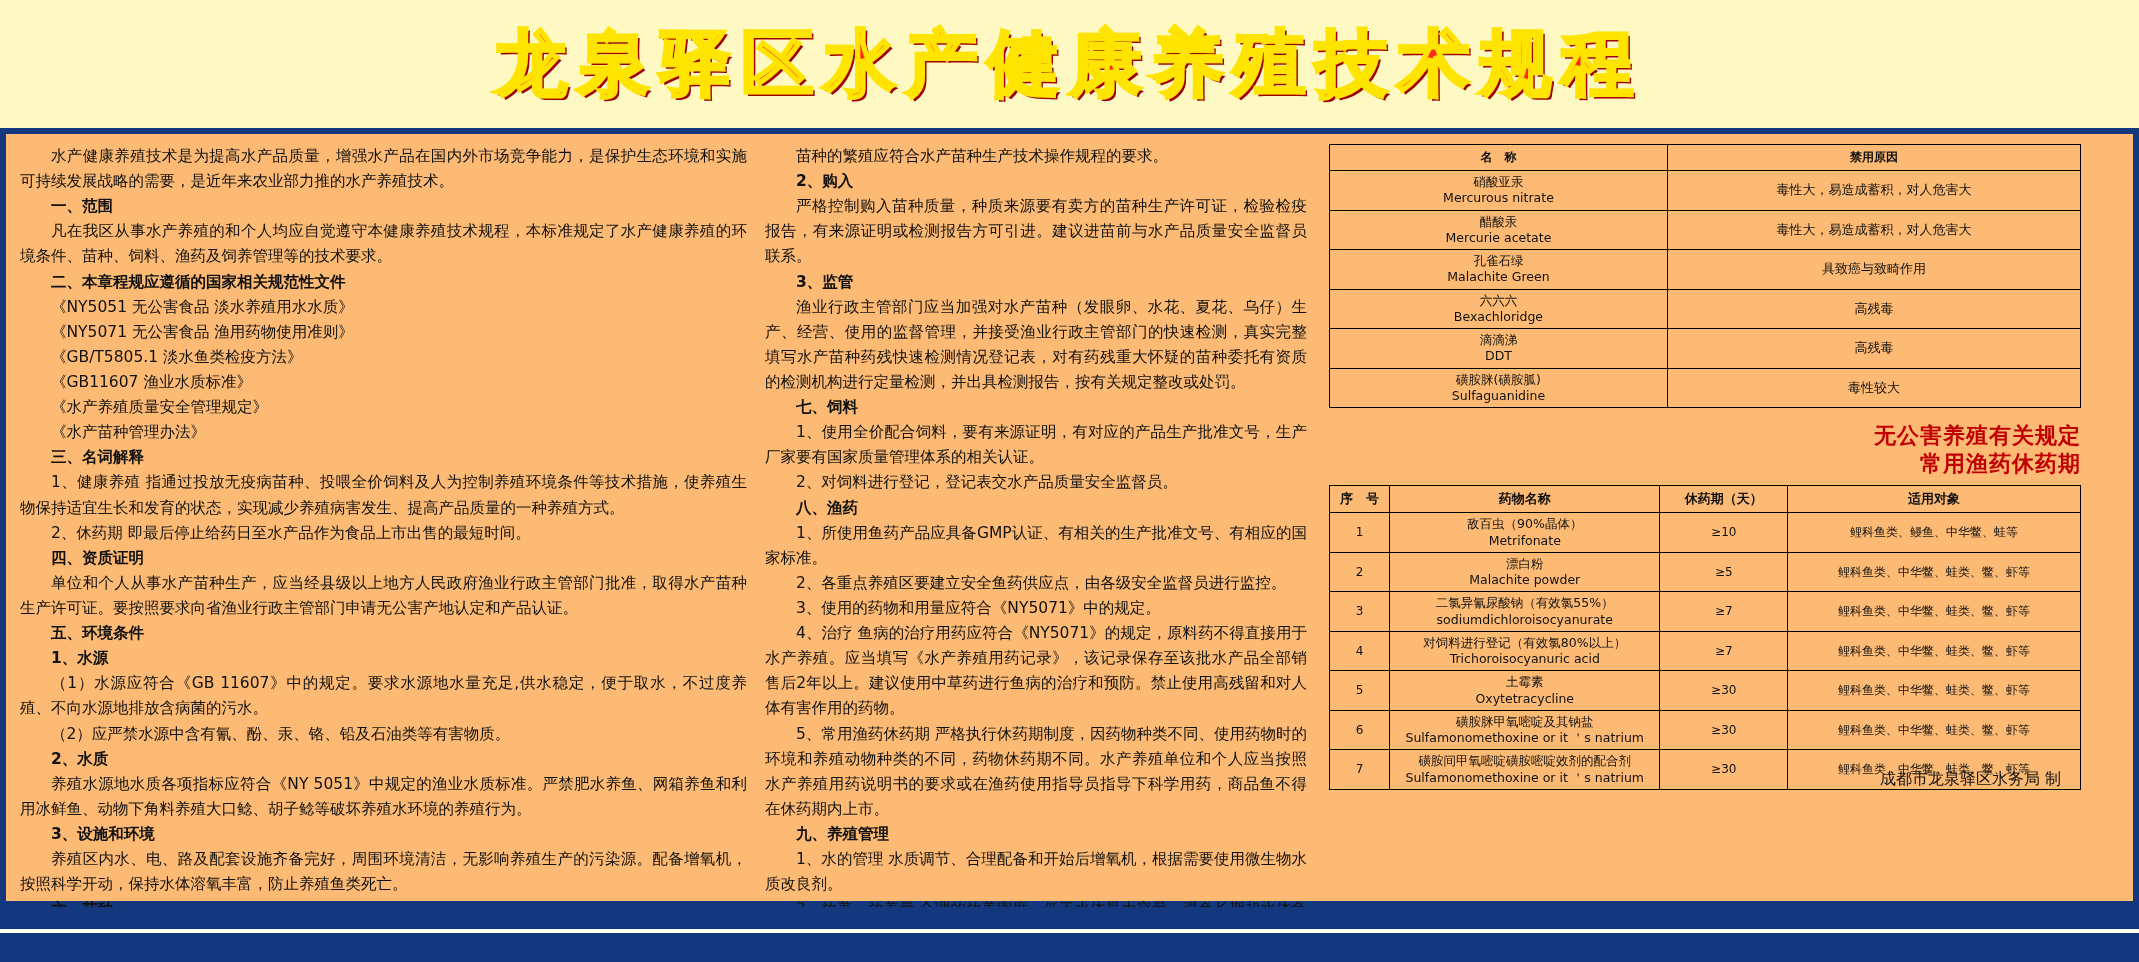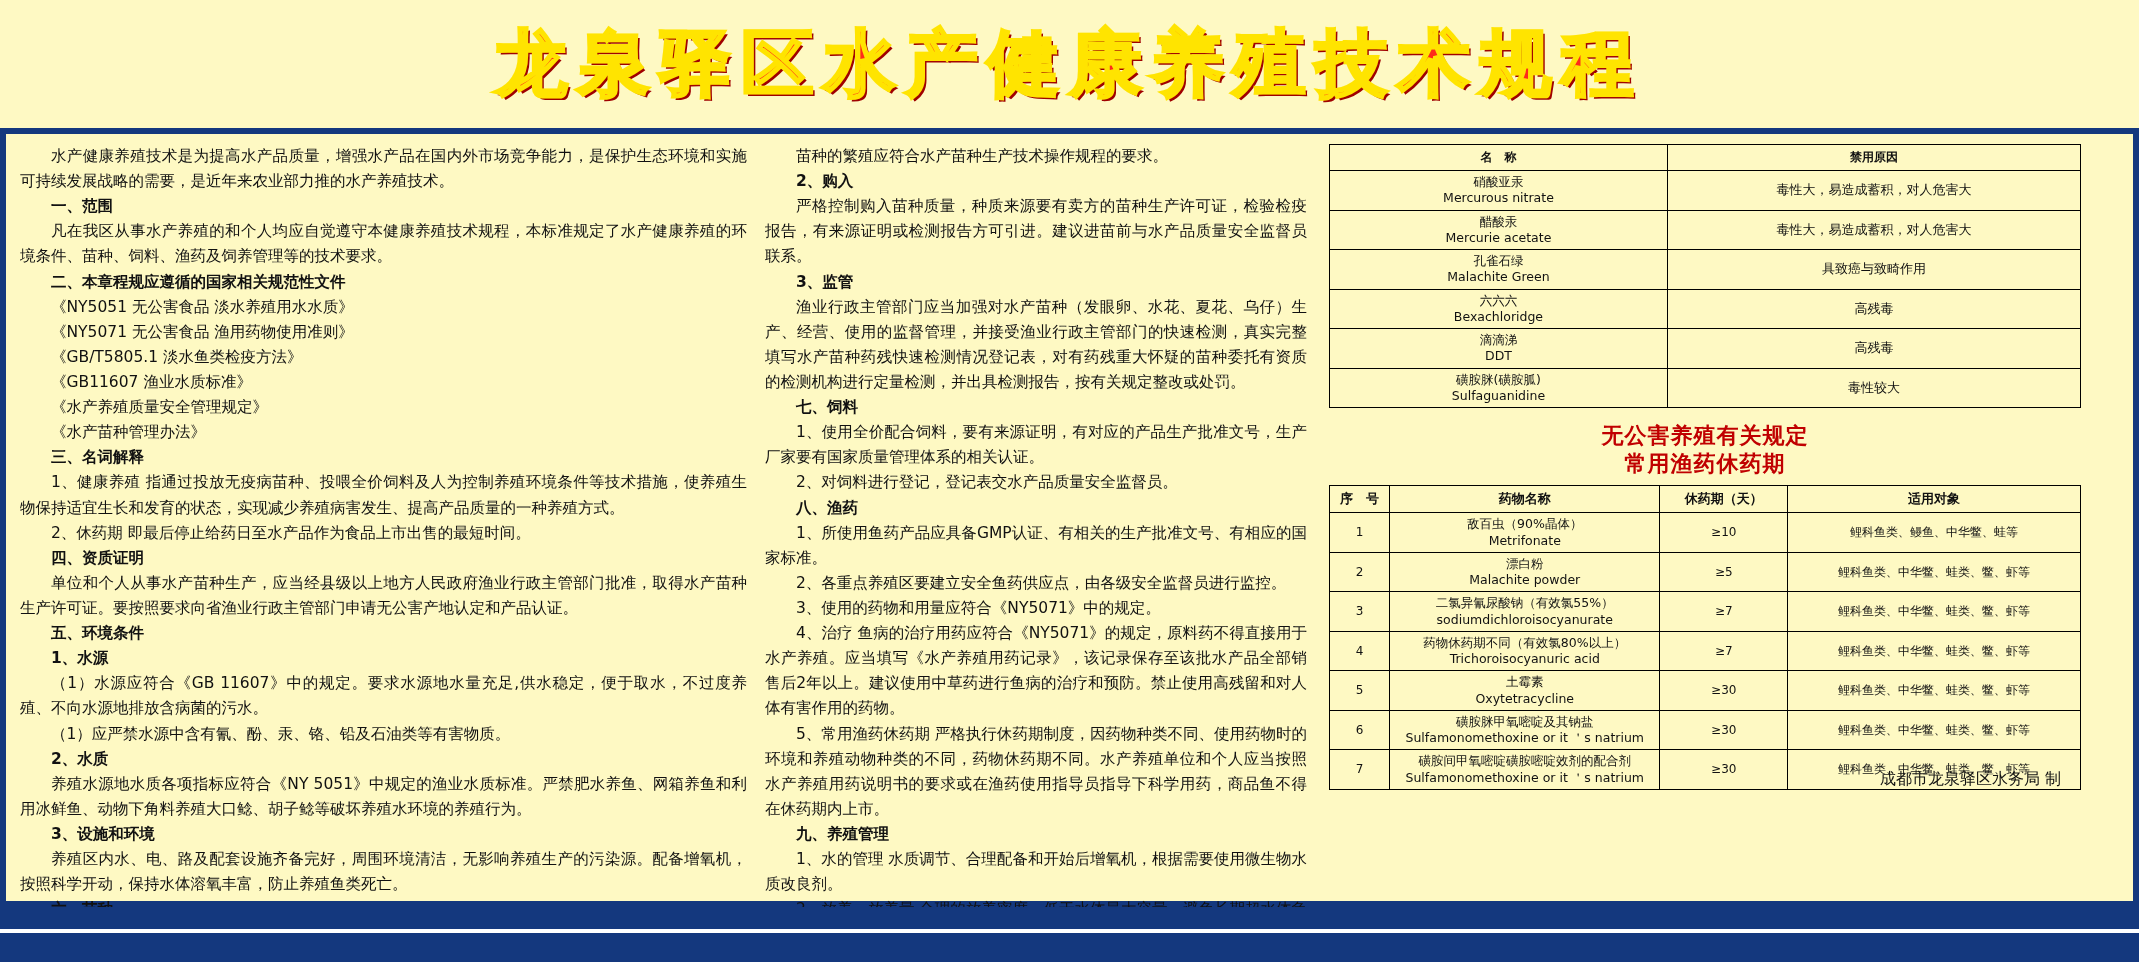--- a/index.html
+++ b/index.html
@@ -33,21 +33,21 @@
   }
   
   .body-frame {
     position:absolute; left:0; top:128px; width:2139px; height:779px;
     background:#14387e;
     padding:6px;
   }
   .body-white {
     position:relative;
     width:100%; height:100%;
-    background:#fef9c3;
+    background:#fdba74;
     display:flex;
     padding:10px 14px 6px 14px;
   }
   
   .footer-bar1 {
     position:absolute; left:0; top:907px; width:2139px; height:22px; background:#14387e;
   }
   .footer-bar2 {
     position:absolute; left:0; top:933px; width:2139px; height:29px; background:#14387e;
   }
@@ -75,21 +75,21 @@
   
   .right-title {
     text-align:center;
     color:#c00000;
     font-weight:700;
     font-size:25px;
     letter-spacing:2px;
     margin:0 0 8px 0;
   }
   .right-title2 {
-    text-align:center;
+    text-align:right;
     color:#c00000;
     font-weight:700;
     font-size:22px;
     letter-spacing:1px;
     line-height:1.25;
     margin:14px 0 8px 0;
   }
   table.tbl {
     width:100%;
     border-collapse:collapse;
@@ -140,21 +140,21 @@
           <p class="">《水产养殖质量安全管理规定》</p>
           <p class="">《水产苗种管理办法》</p>
           <p class="head">三、名词解释</p>
           <p class="">1、健康养殖  指通过投放无疫病苗种、投喂全价饲料及人为控制养殖环境条件等技术措施，使养殖生物保持适宜生长和发育的状态，实现减少养殖病害发生、提高产品质量的一种养殖方式。</p>
           <p class="">2、休药期  即最后停止给药日至水产品作为食品上市出售的最短时间。</p>
           <p class="head">四、资质证明</p>
           <p class="">单位和个人从事水产苗种生产，应当经县级以上地方人民政府渔业行政主管部门批准，取得水产苗种生产许可证。要按照要求向省渔业行政主管部门申请无公害产地认定和产品认证。</p>
           <p class="head">五、环境条件</p>
           <p class="head">1、水源</p>
           <p class="">（1）水源应符合《GB 11607》中的规定。要求水源地水量充足,供水稳定，便于取水，不过度养殖、不向水源地排放含病菌的污水。</p>
-          <p class="">（1）应严禁水源中含有氰、酚、汞、铬、铅及石油类等有害物质。</p>
+          <p class="">（2）应严禁水源中含有氰、酚、汞、铬、铅及石油类等有害物质。</p>
           <p class="head">2、水质</p>
           <p class="">养殖水源地水质各项指标应符合《NY 5051》中规定的渔业水质标准。严禁肥水养鱼、网箱养鱼和利用冰鲜鱼、动物下角料养殖大口鲶、胡子鲶等破坏养殖水环境的养殖行为。</p>
           <p class="head">3、设施和环境</p>
           <p class="">养殖区内水、电、路及配套设施齐备完好，周围环境清洁，无影响养殖生产的污染源。配备增氧机，按照科学开动，保持水体溶氧丰富，防止养殖鱼类死亡。</p>
           <p class="head">六、苗种</p>
           <p class="head">1、繁殖</p>
         </div>
       <div class="col col-text2" id="col2">
           <p class="">苗种的繁殖应符合水产苗种生产技术操作规程的要求。</p>
           <p class="head">2、购入</p>
@@ -271,21 +271,21 @@
                   <td class="name">
                     <div>二氯异氰尿酸钠（有效氯55%）</div>
                     <div>sodiumdichloroisocyanurate</div>
                   </td>
                   <td>≥7</td>
                   <td>鲤科鱼类、中华鳖、蛙类、鳖、虾等</td>
                 </tr>
                 <tr>
                   <td>4</td>
                   <td class="name">
-                    <div>药物休药期不同（有效氯80%以上）</div>
+                    <div>对饲料进行登记（有效氯80%以上）</div>
                     <div>Trichoroisocyanuric acid</div>
                   </td>
                   <td>≥7</td>
                   <td>鲤科鱼类、中华鳖、蛙类、鳖、虾等</td>
                 </tr>
                 <tr>
                   <td>5</td>
                   <td class="name">
                     <div>土霉素</div>
                     <div>Oxytetracycline</div>

